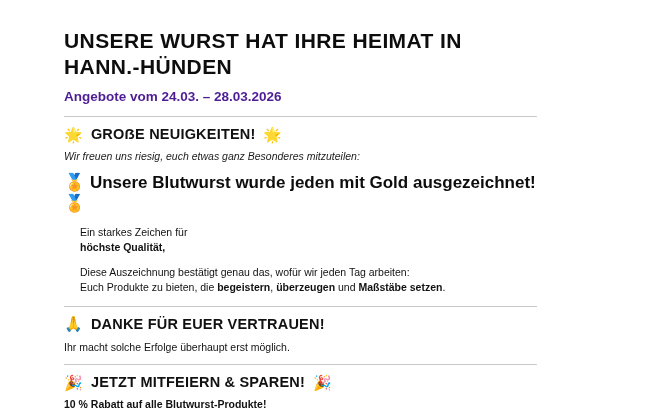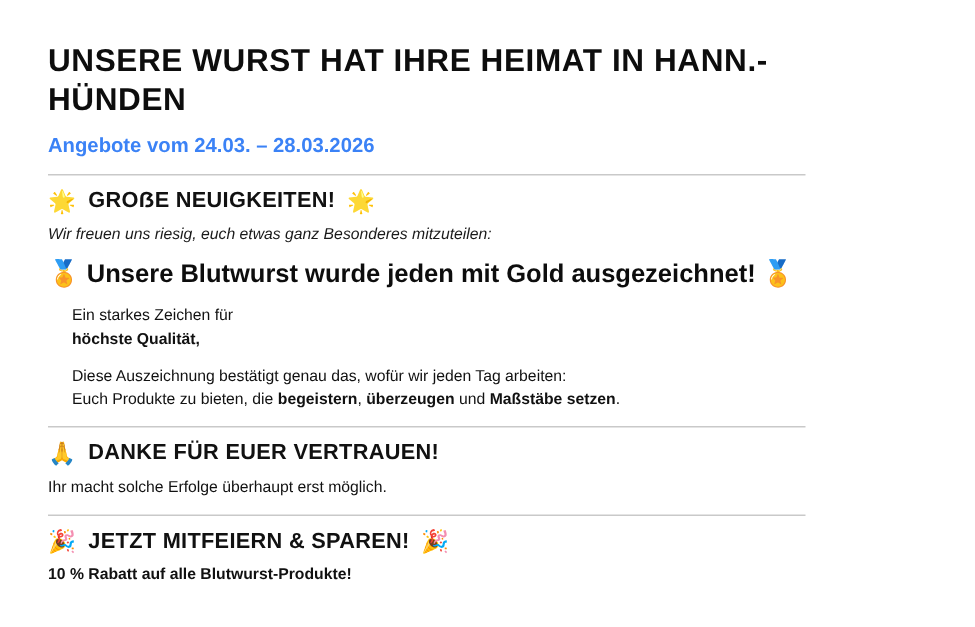--- a/index.html
+++ b/index.html
@@ -12,35 +12,35 @@
     background: #ffffff;
     font-family: "Liberation Sans", sans-serif;
     color: #111111;
     overflow: hidden;
   }
   .page {
     position: relative;
     width: 595px;
     height: 418px;
     box-sizing: border-box;
-    padding: 28px 58px 10px 32px;
+    padding: 28px 58px 10px 64px;
   }
   .headline {
     font-size: 21px;
     font-weight: bold;
     letter-spacing: 0.4px;
     line-height: 1.22;
     margin: 0 0 10px 0;
     color: #0d0d0d;
   }
   .subhead {
     font-size: 13.5px;
     font-weight: bold;
     margin: 0 0 12px 0;
-    color: #3b82f6;
+    color: #4c1d95;
   }
   hr.rule {
     border: none;
     border-top: 1px solid #c9c9c9;
     margin: 9px 0 9px 0;
   }
   .section-title {
     font-size: 14.5px;
     font-weight: bold;
     margin: 4px 0 8px 0;

